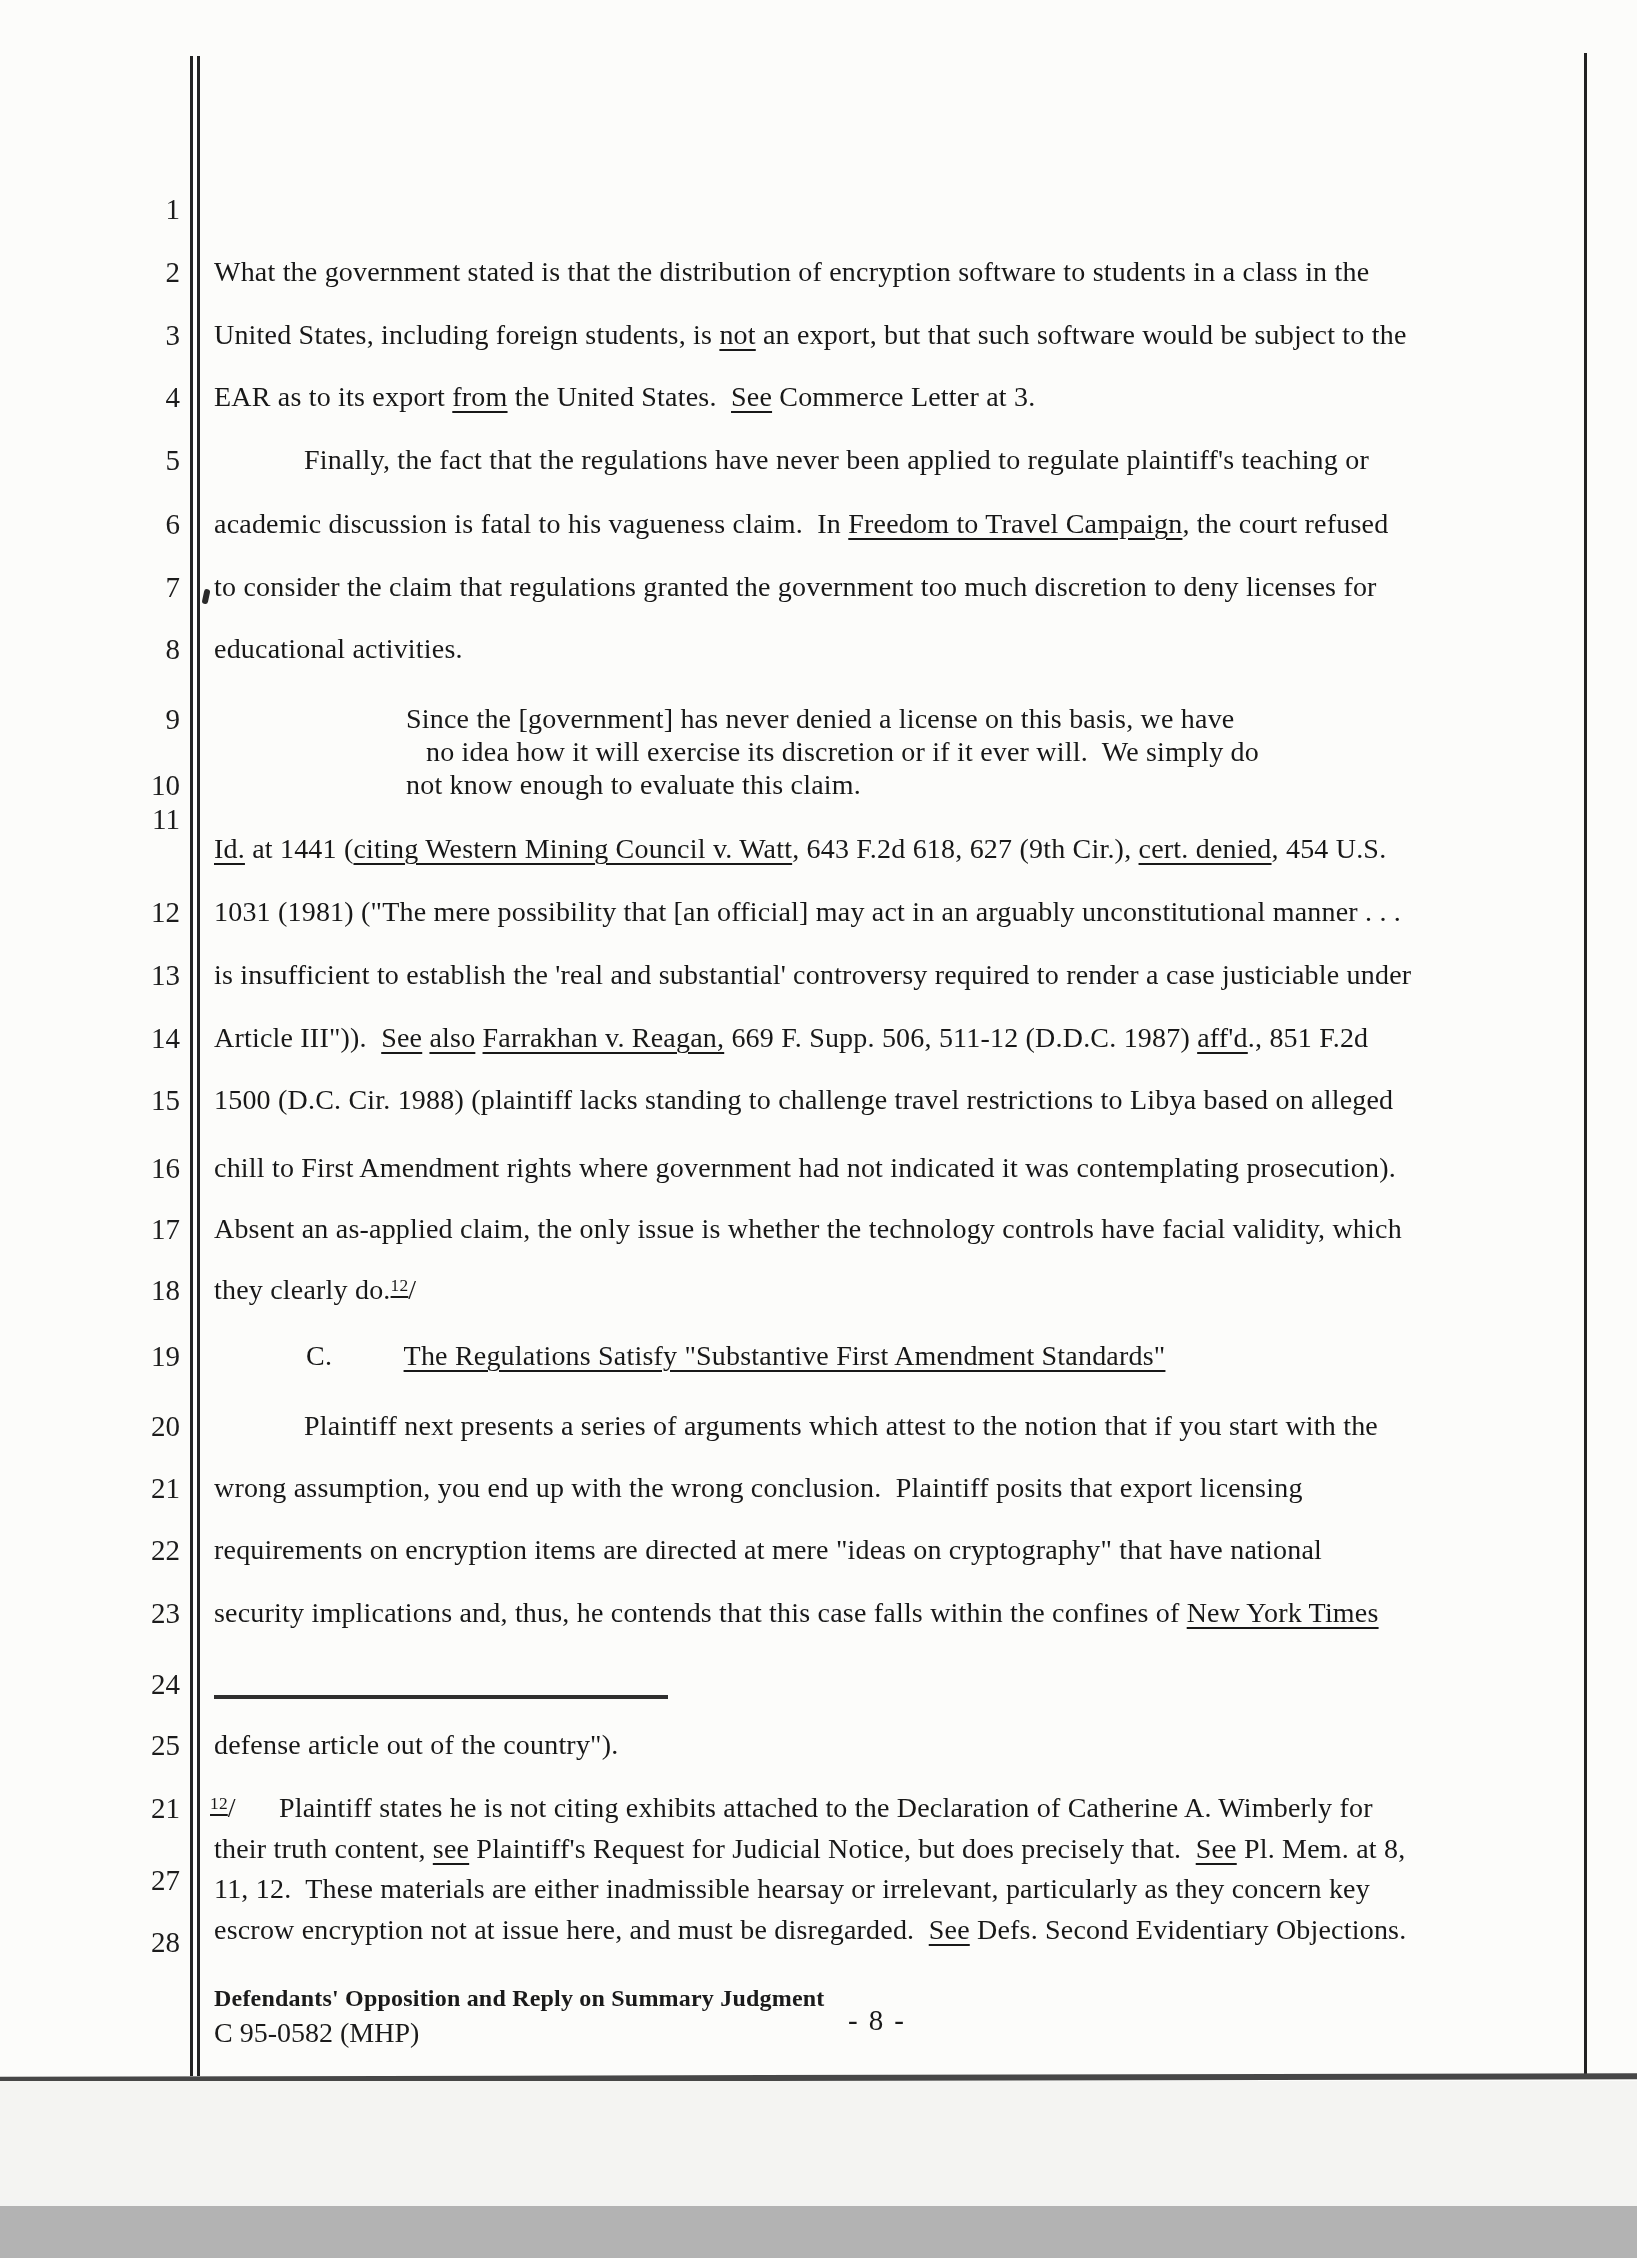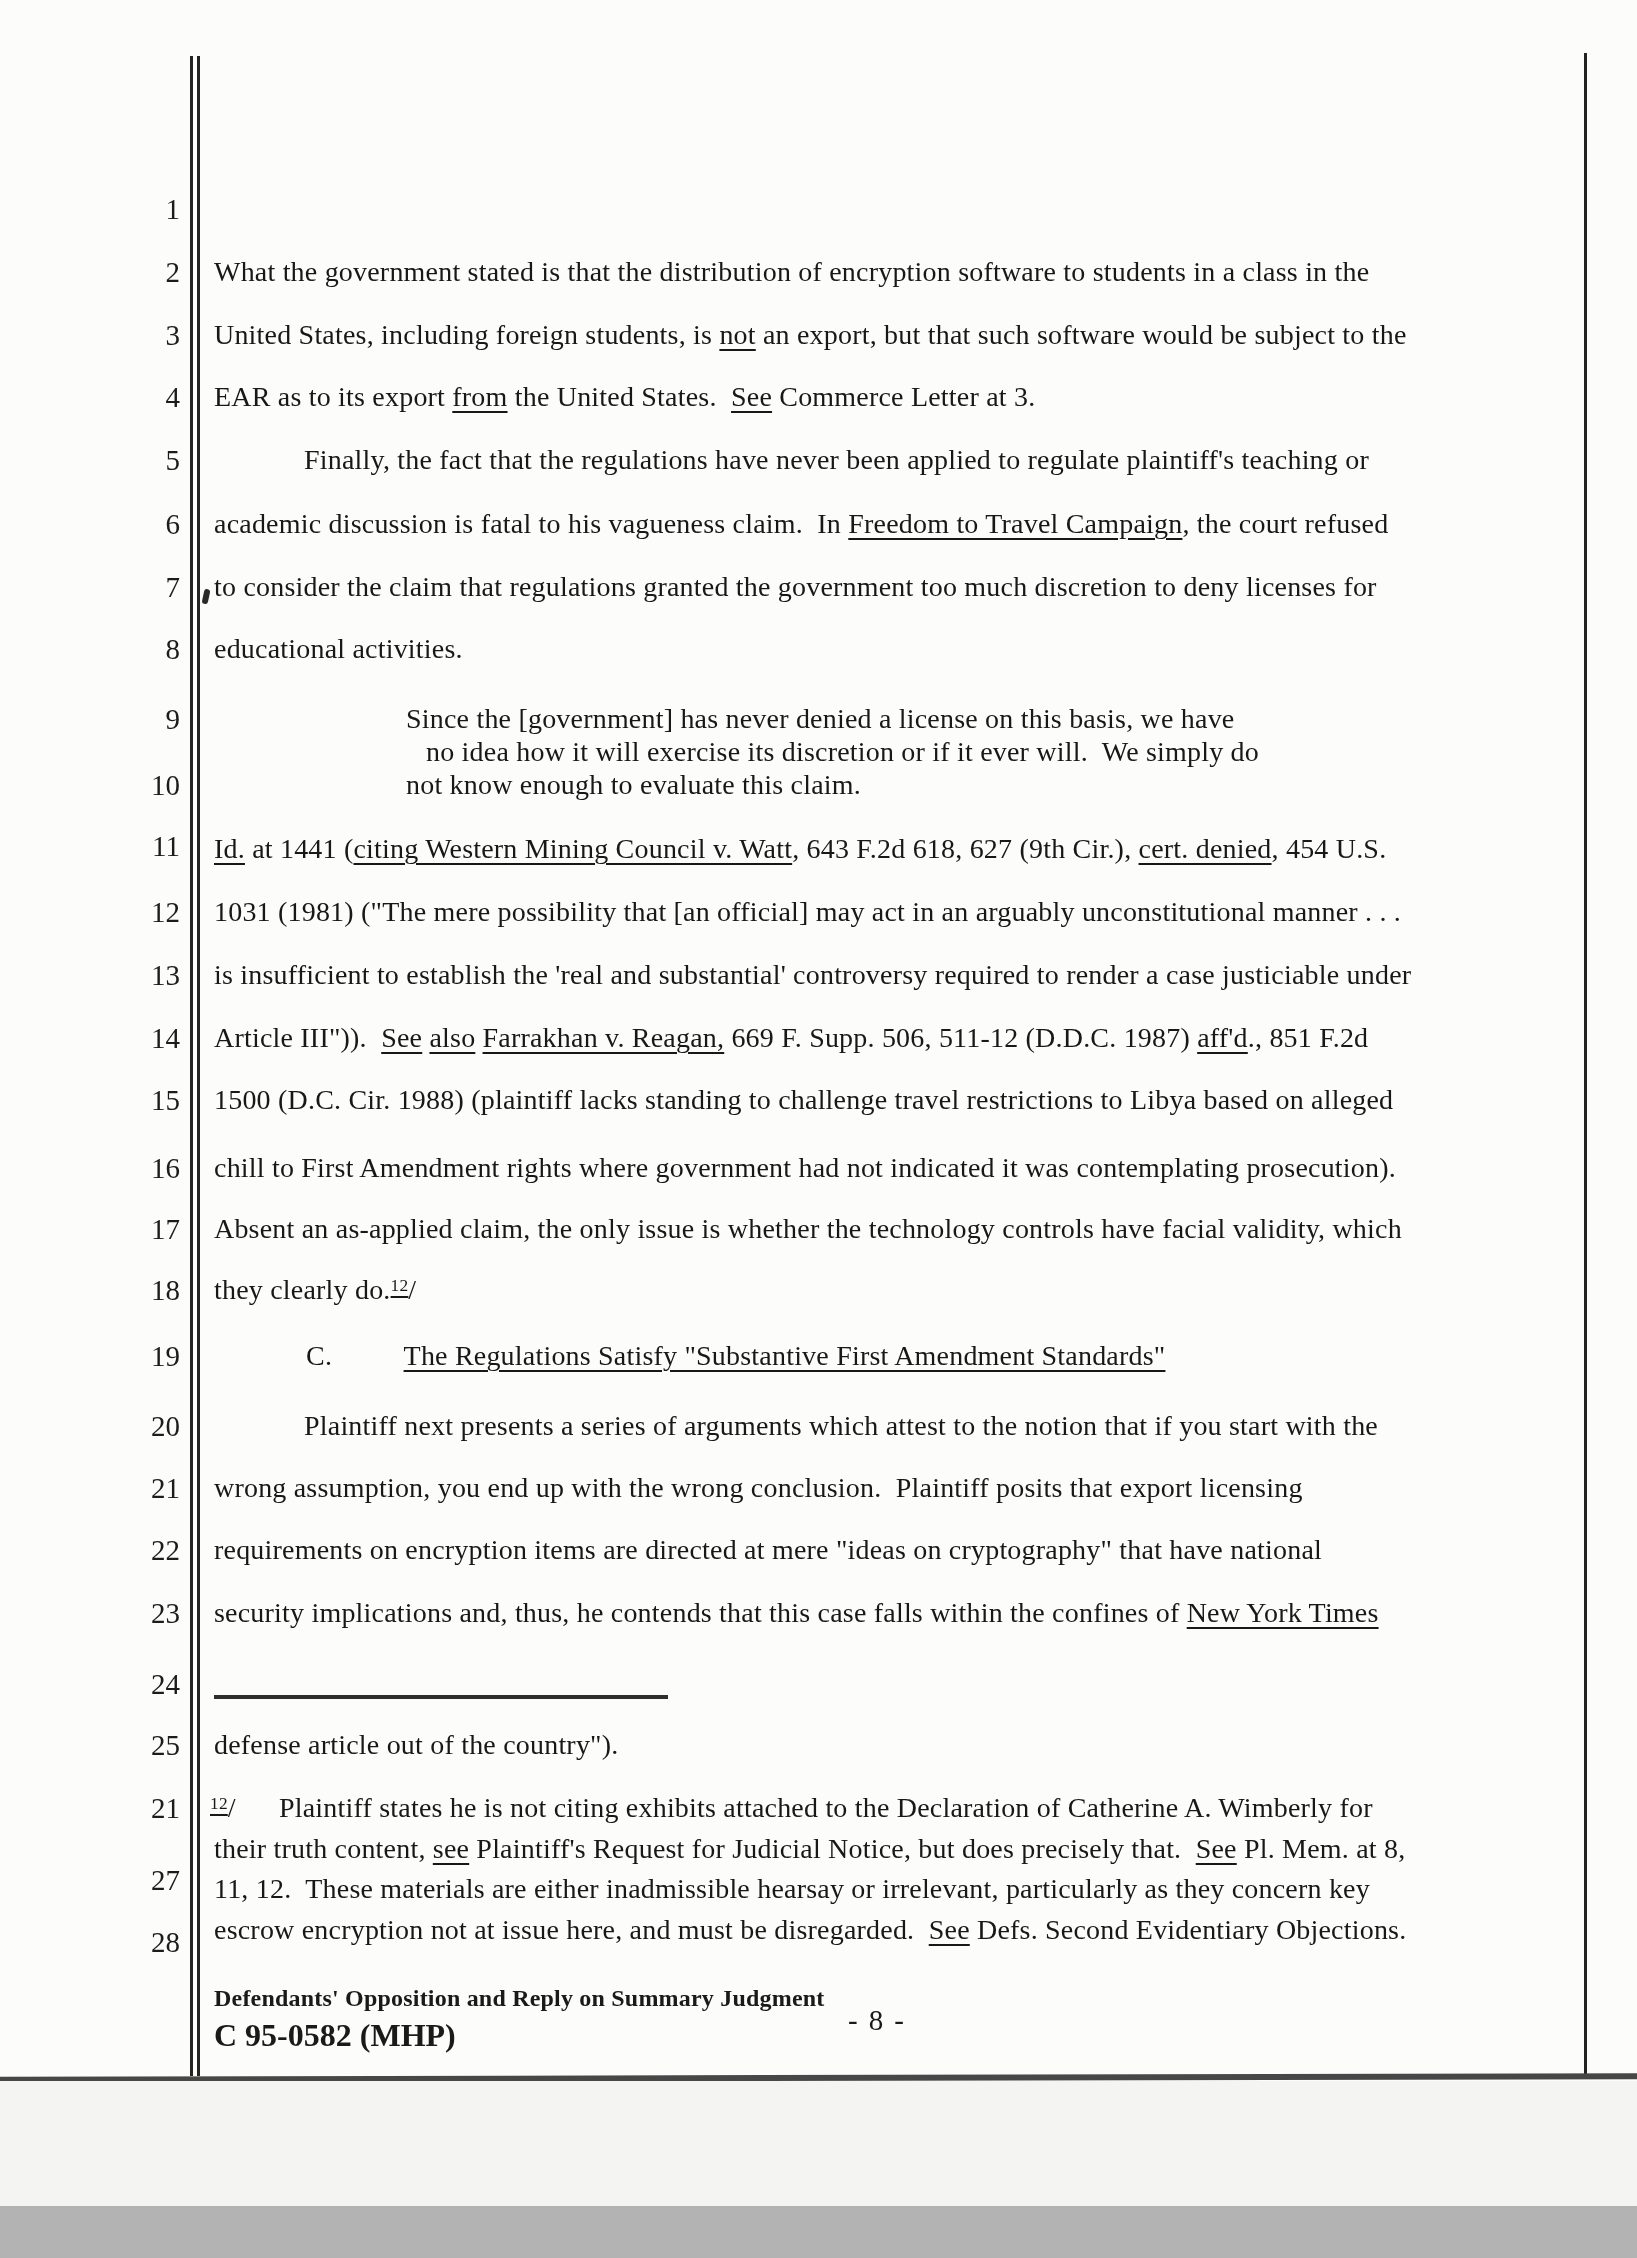--- a/index.html
+++ b/index.html
@@ -8,21 +8,21 @@
   .lnum{position:absolute;left:114px;width:66px;text-align:right;
         font-family:"Liberation Serif",serif;font-size:29px;color:#1c1c1c;}
   .tline{position:absolute;white-space:pre;font-family:"Liberation Serif",serif;
          font-size:28px;color:#181818;letter-spacing:0.2px;}
   .tline span.u{text-decoration:underline;text-decoration-thickness:2.4px;text-underline-offset:4.8px;}
   .tline span.sup{font-size:.62em;vertical-align:7.7px;}
   .vrule{position:absolute;background:#222;width:2.9px;}
   .footnote-sep{position:absolute;left:214px;top:1695px;width:454px;height:3.9px;background:#2e2e2e;}
   .footer-title{position:absolute;left:214px;top:1985px;font-size:24px;font-weight:bold;color:#1a1a1a;
                 font-family:"Liberation Serif",serif;letter-spacing:0.2px;}
-  .footer-case{position:absolute;left:214px;top:2017px;font-size:32px;font-weight:bold;color:#1a1a1a;
+  .footer-case{position:absolute;left:214px;top:2017px;font-size:28px;font-weight:normal;color:#1a1a1a;
                font-family:"Liberation Serif",serif;}
   .page-number{position:absolute;left:848px;top:2004px;font-size:29px;color:#1a1a1a;
                font-family:"Liberation Serif",serif;letter-spacing:1.9px;}
   .page-edge-shadow{position:absolute;left:0;top:2075px;width:1638px;height:5.8px;background:#474747;
                     transform:rotate(-0.12deg);}
   .scan-strip{position:absolute;left:0;top:2081px;width:1638px;height:126px;background:#f4f4f2;}
   .scanner-band{position:absolute;left:0;top:2206px;width:1638px;height:52px;background:#b3b3b3;}
   .scan-artifact{position:absolute;left:203px;top:589px;width:5.8px;height:15.4px;background:#2a2a2a;
                  border-radius:2.9px;transform:rotate(12deg);}
 </style>
@@ -49,21 +49,21 @@
 <div class="lnum" style="top: 193px;">1</div>
     <div class="lnum" style="top: 256px;">2</div>
     <div class="lnum" style="top: 319px;">3</div>
     <div class="lnum" style="top: 381px;">4</div>
     <div class="lnum" style="top: 444px;">5</div>
     <div class="lnum" style="top: 508px;">6</div>
     <div class="lnum" style="top: 571px;">7</div>
     <div class="lnum" style="top: 633px;">8</div>
     <div class="lnum" style="top: 703px;">9</div>
     <div class="lnum" style="top: 769px;">10</div>
-    <div class="lnum" style="top: 830px; text-align: right;">11</div>
+    <div class="lnum" style="top: 803px; text-align: right;">11</div>
     <div class="lnum" style="top: 896px;">12</div>
     <div class="lnum" style="top: 959px;">13</div>
     <div class="lnum" style="top: 1022px;">14</div>
     <div class="lnum" style="top: 1084px;">15</div>
     <div class="lnum" style="top: 1152px;">16</div>
     <div class="lnum" style="top: 1213px;">17</div>
     <div class="lnum" style="top: 1274px;">18</div>
     <div class="lnum" style="top: 1340px;">19</div>
     <div class="lnum" style="top: 1410px;">20</div>
     <div class="lnum" style="top: 1472px;">21</div>

